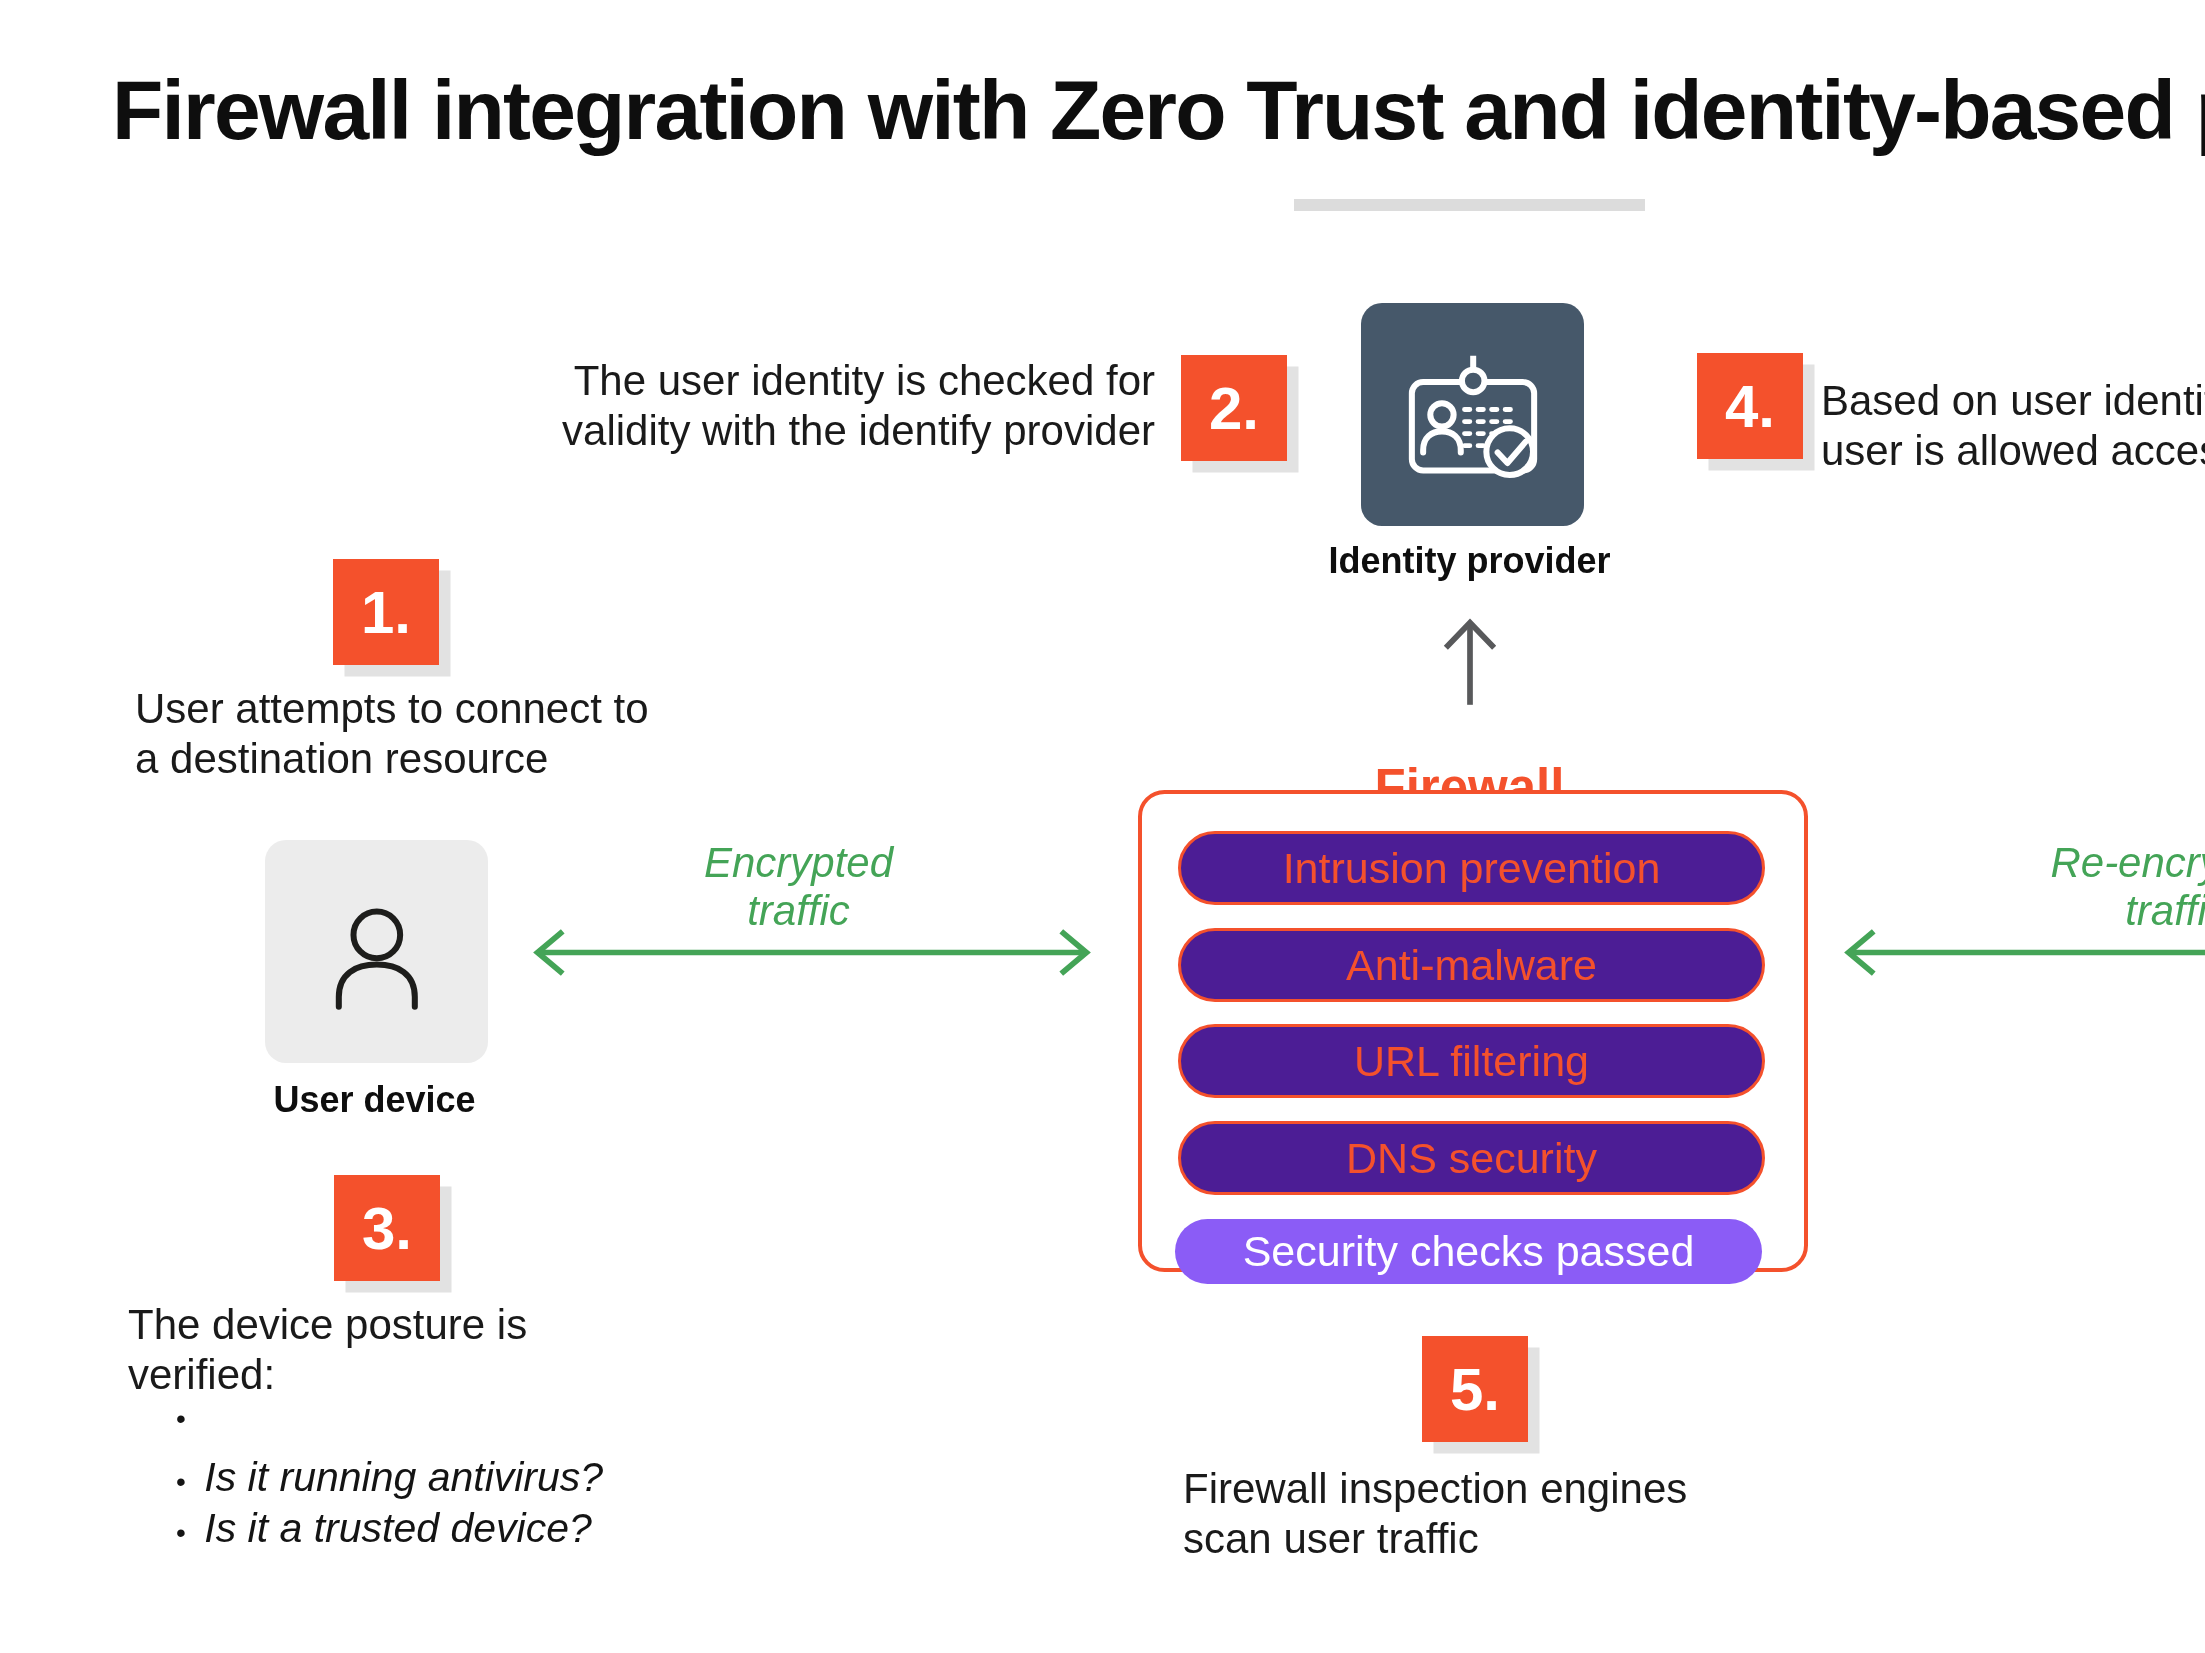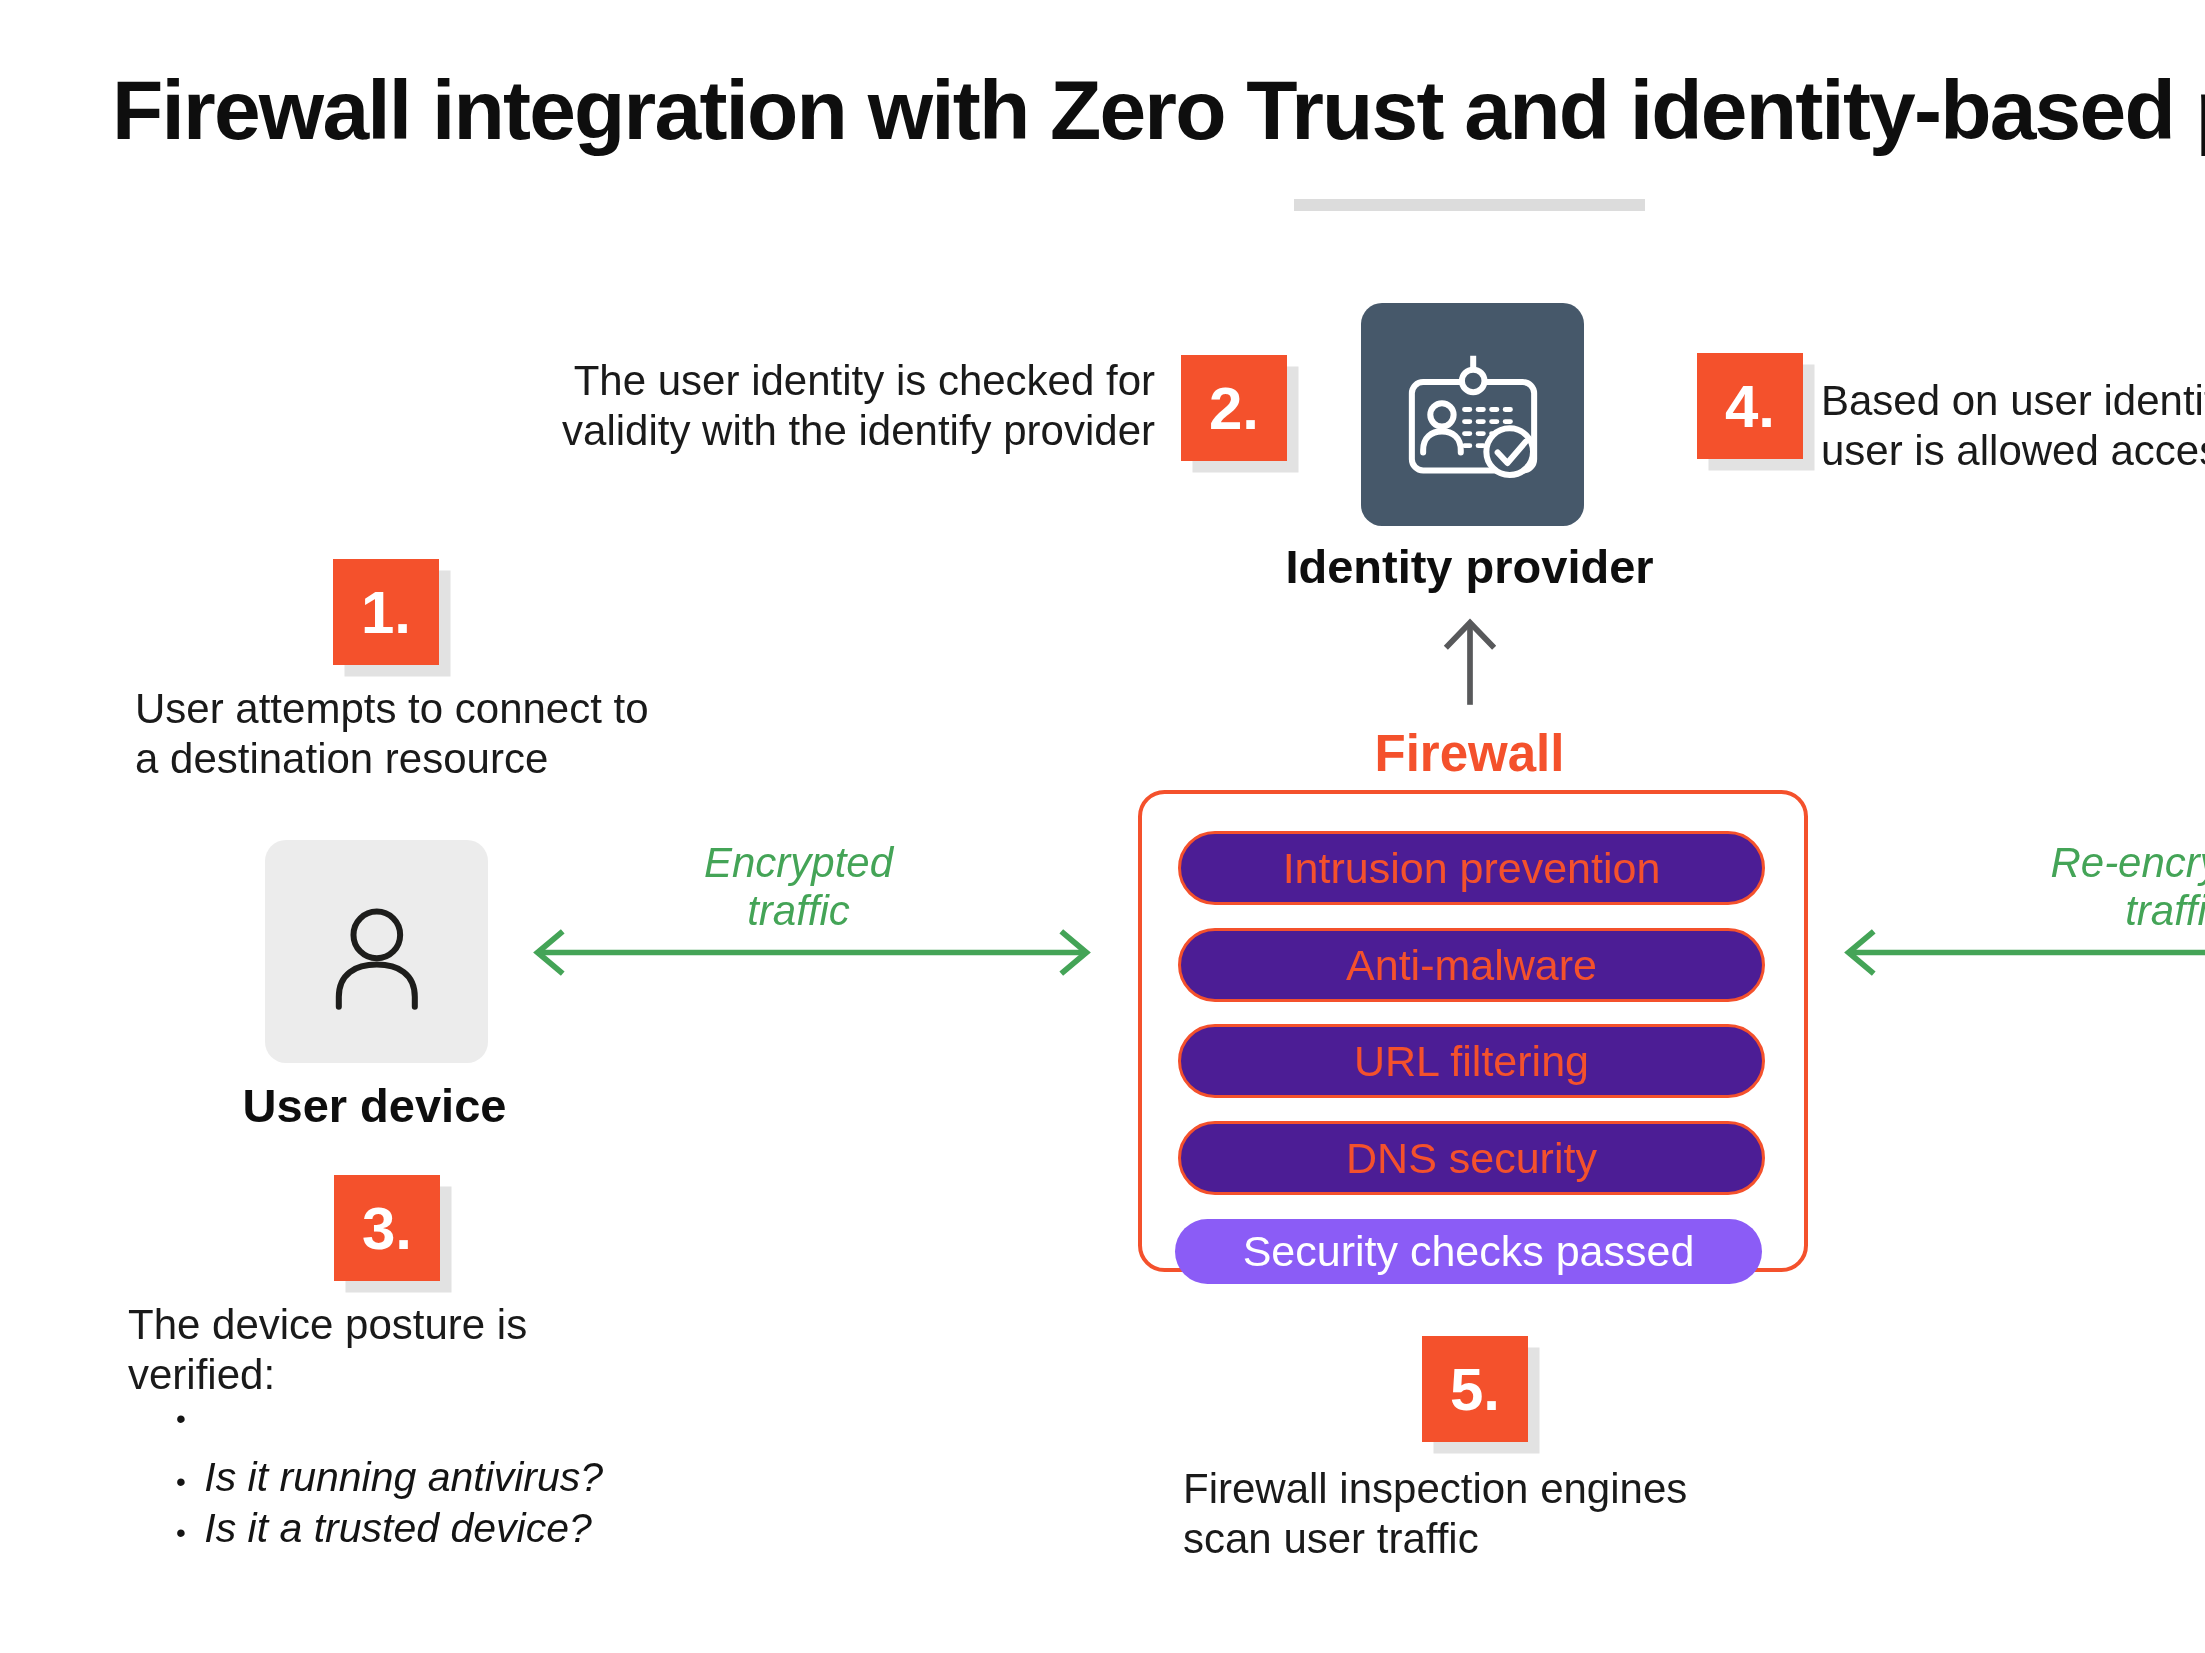--- a/index.html
+++ b/index.html
@@ -10,27 +10,27 @@
               letter-spacing:-1.8px;color:#0e0e0e;white-space:nowrap;}
   .divider{position:absolute;left:1294px;top:199px;width:351px;height:11.5px;background:#dcdcdc;}
   .badge{position:absolute;width:106px;height:106px;background:#F4512C;
          box-shadow:11.5px 11.5px 0 #e2e2e2;display:flex;align-items:center;justify-content:center;
          color:#ffffff;font-size:60px;font-weight:700;}
   .note{position:absolute;font-size:42px;line-height:1.2;color:#1a1a1a;}
   .note div{white-space:nowrap;}
   .t-center{text-align:left;}
   .t-right{text-align:right;}
   .t-left{text-align:left;}
-  .node-label{position:absolute;font-weight:700;font-size:47px;line-height:1.08;
+  .node-label{position:absolute;font-weight:700;font-size:36px;line-height:1.08;
               text-align:center;color:#0e0e0e;}
   .icon-tile{position:absolute;width:223px;height:223px;border-radius:21px;
              display:flex;align-items:center;justify-content:center;}
   .tile-gray{background:#ececec;}
   .tile-slate{background:#46586A;}
-  .fw-title{position:absolute;color:#F4512C;font-weight:700;font-size:51px;text-align:center;}
+  .fw-title{position:absolute;color:#F4512C;font-weight:700;font-size:51px;text-align:center;margin-top:34px;}
   .fw-box{position:absolute;left:1138px;top:790px;width:662px;height:474px;
           border:4px solid #F4512C;border-radius:26.5px;background:#ffffff;}
   .pill{position:absolute;left:1178px;width:581px;height:68px;background:#4c1d95;
         border:3.1px solid #F4512C;border-radius:42px;display:flex;align-items:center;
         justify-content:center;font-size:43px;color:#F4512C;white-space:nowrap;}
   .status-pill{position:absolute;left:1175px;top:1219px;width:587px;height:65px;
         background:#8b5cf6;border-radius:42px;display:flex;align-items:center;
         justify-content:center;font-size:43px;color:#ffffff;white-space:nowrap;}
   .traffic{position:absolute;width:353px;color:#44A457;font-style:italic;font-size:42px;
            line-height:1.15;text-align:center;}

